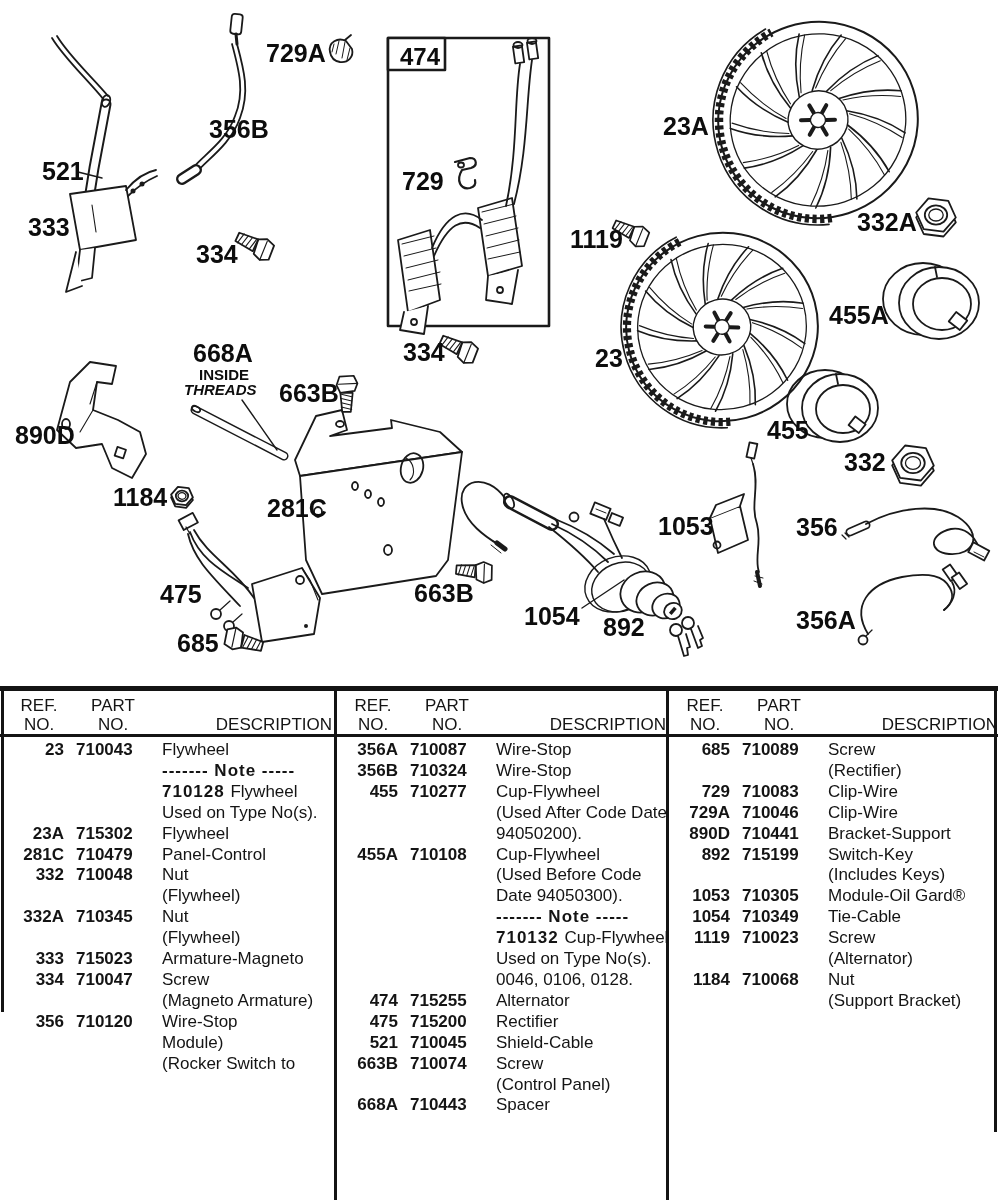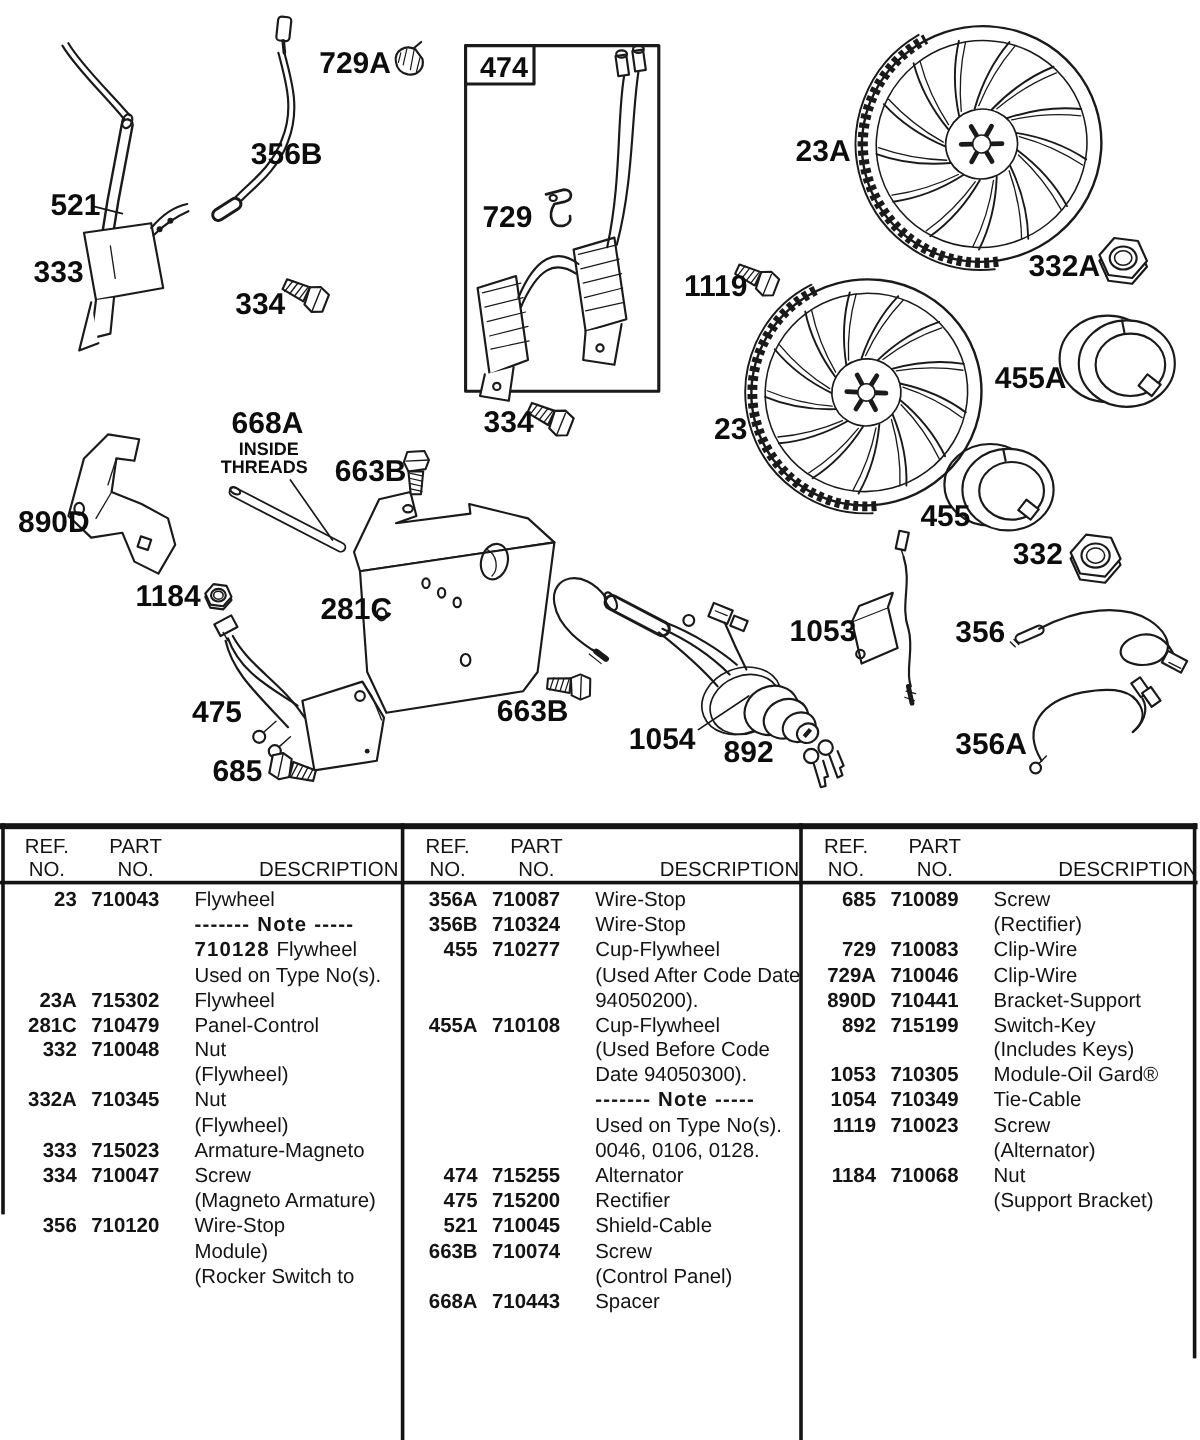--- a/index.html
+++ b/index.html
@@ -393,21 +393,21 @@
         <div class="part-label" style="left: 403px; top: 339px;">334</div>
         <div class="part-label" style="left: 570px; top: 226px;">1119</div>
         <div class="part-label" style="left: 663px; top: 113px;">23A</div>
         <div class="part-label" style="left: 857px; top: 209px;">332A</div>
         <div class="part-label" style="left: 829px; top: 302px;">455A</div>
         <div class="part-label" style="left: 595px; top: 345px;">23</div>
         <div class="part-label" style="left: 767px; top: 417px;">455</div>
         <div class="part-label" style="left: 844px; top: 449px;">332</div>
         <div class="part-label" style="left: 193px; top: 340px;">668A</div>
         <div class="part-label small" style="left: 199px; top: 367px;">INSIDE</div>
-        <div class="part-label small" style="left: 184px; top: 382px;">THREADS</div>
+        <div class="part-label small" style="left: 184px; top: 382px; font-style: italic;">THREADS</div>
         <div class="part-label" style="left: 279px; top: 380px;">663B</div>
         <div class="part-label" style="left: 15px; top: 422px;">890D</div>
         <div class="part-label" style="left: 113px; top: 484px;">1184</div>
         <div class="part-label" style="left: 267px; top: 495px;">281C</div>
         <div class="part-label" style="left: 658px; top: 513px;">1053</div>
         <div class="part-label" style="left: 796px; top: 514px;">356</div>
         <div class="part-label" style="left: 160px; top: 581px;">475</div>
         <div class="part-label" style="left: 414px; top: 580px;">663B</div>
         <div class="part-label" style="left: 177px; top: 630px;">685</div>
         <div class="part-label" style="left: 524px; top: 603px;">1054</div>
@@ -574,20 +574,25 @@
             <span class="c-desc"><span>Date 94050300).</span></span>
           </div>
           <div class="t-line">
             <span class="c-ref"></span>
             <span class="c-part"></span>
             <span class="c-desc"><span class="b">------- Note -----</span></span>
           </div>
           <div class="t-line">
             <span class="c-ref"></span>
             <span class="c-part"></span>
+            <span class="c-desc"><span class="b">710132 </span><span>Cup-Flywheel</span></span>
+          </div>
+          <div class="t-line">
+            <span class="c-ref"></span>
+            <span class="c-part"></span>
             <span class="c-desc"><span>Used on Type No(s).</span></span>
           </div>
           <div class="t-line">
             <span class="c-ref"></span>
             <span class="c-part"></span>
             <span class="c-desc"><span>0046, 0106, 0128.</span></span>
           </div>
           <div class="t-line">
             <span class="c-ref">474</span>
             <span class="c-part">715255</span>

